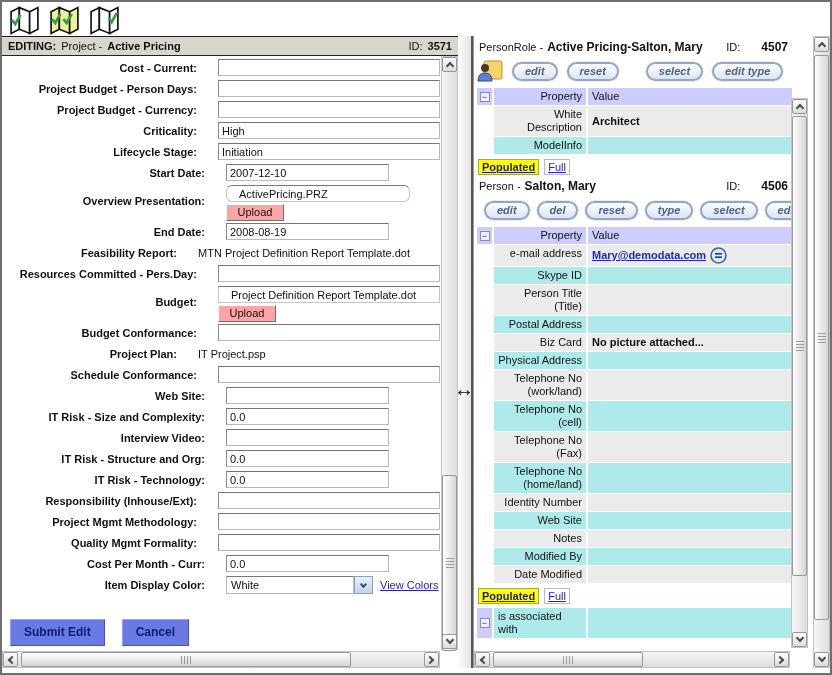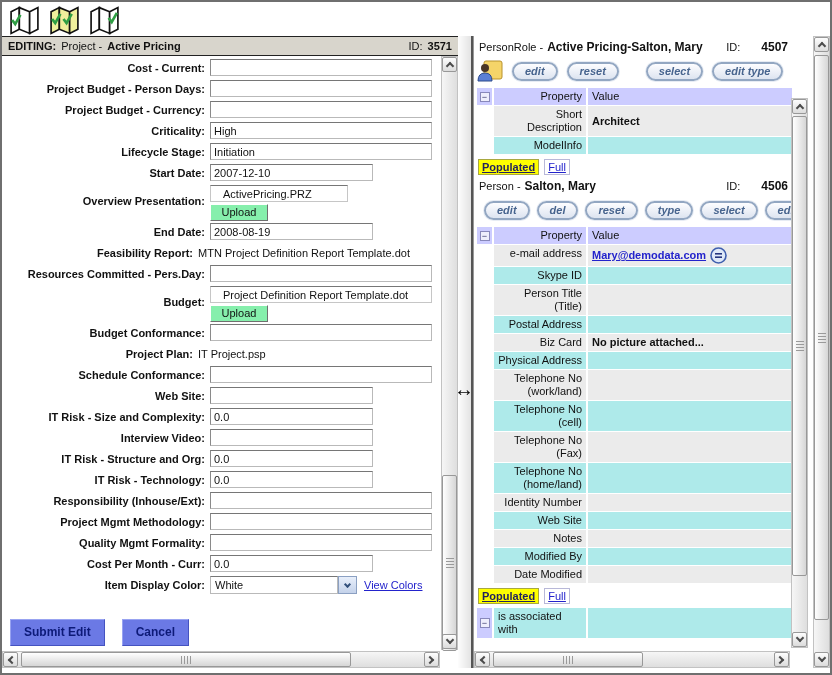--- a/index.html
+++ b/index.html
@@ -33,30 +33,30 @@
   #left-panel { position:absolute; left:0; top:34px; width:456px; height:632px; background:#fff; }
   #lp-header { height:20px; background:#d8d5cc; border-top:1px solid #222; border-bottom:1px solid #222;
                display:flex; align-items:center; padding:0 6px; white-space:nowrap; }
   #lp-header .b { font-weight:bold; }
   #lp-header .sp { margin-left:5px; }
   #lp-id { margin-left:auto; }
   #lp-body { position:absolute; left:0; top:20px; right:18px; bottom:18px; overflow:hidden; padding-top:3px; }
   .frow { display:flex; align-items:flex-start; height:21px; }
   .frow.tall { height:38px; }
   .flabel { width:208px; text-align:right; font-weight:bold; padding-top:3px; padding-right:5px; white-space:nowrap; }
-  .fwrap { flex:1; }
+  .fwrap { flex:1;margin-left:16px; }
   .tin { display:block; height:17px; border:1px solid #b9b9b9; border-top-color:#767676; border-left-color:#8a8a8a;
          padding:1px 3px; font-family:"Liberation Sans",sans-serif; font-size:11px; color:#111; background:#fff; }
   .tin.full { width:222px; }
   .tin.short { width:163px; }
   .filebox { height:17px; border:1px solid #c6c6c6; border-top-color:#767676; padding:2px 3px 0 12px;
              white-space:nowrap; overflow:hidden; background:#fff; }
-  .filebox.short { width:138px; } .filebox.full { width:222px; }
+  .filebox.short { width:184px;border-radius:6px; } .filebox.full { width:222px; }
   .filetext { padding-top:3px; white-space:nowrap; width:242px; overflow:hidden; }
-  .upload-btn { margin-top:2px; width:58px; height:17px; font-size:11px; background:#86efac; color:#111;
+  .upload-btn { margin-top:2px; width:58px; height:17px; font-size:11px; background:#fca5a5; color:#111;
                 border:1px solid #6f6f6f; border-top-color:#fff; border-left-color:#fff;
                 box-shadow:1px 1px 0 #8a8a8a inset; text-align:center; padding-top:1px; cursor:pointer;
                 box-shadow:none; }
   .combo { display:flex; align-items:flex-start; }
   .combo-text { width:128px; height:18px; border:1px solid #b9b9b9; border-top-color:#767676; padding:2px 4px; background:#fff; }
   .combo-btn { width:19px; height:18px; background:linear-gradient(to bottom,#e8effb,#c4d2ea); border:1px solid #8ba0c2;
                display:flex; align-items:center; justify-content:center; cursor:pointer; }
   .combo-btn .chv { border-color:#33507c; width:5px; height:5px; }
   .view-colors { margin:3px 0 0 7px; color:#2323cc; text-decoration:underline; cursor:pointer; white-space:nowrap; }
   #lp-buttons { display:flex; gap:17px; margin:22px 0 0 8px; }
@@ -347,21 +347,21 @@
       <div class="ptable">
         <div class="prow">
           <div class="cell-exp lav">
               <div class="minus-box">−</div>
             </div>
           <div class="cell-prop lav hdr">Property</div>
           <div class="cell-val lav hdr">Value</div>
         </div>
         <div class="prow">
           <div class="cell-exp"></div>
-          <div class="cell-prop gray prop-label">Short Description</div>
+          <div class="cell-prop gray prop-label">White Description</div>
           <div class="cell-val gray bold-val">Architect</div>
         </div>
         <div class="prow">
           <div class="cell-exp"></div>
           <div class="cell-prop cyan prop-label">ModelInfo</div>
           <div class="cell-val cyan"></div>
         </div>
       </div>
       <div class="links-row">
         <span class="lnk-populated">Populated</span>

